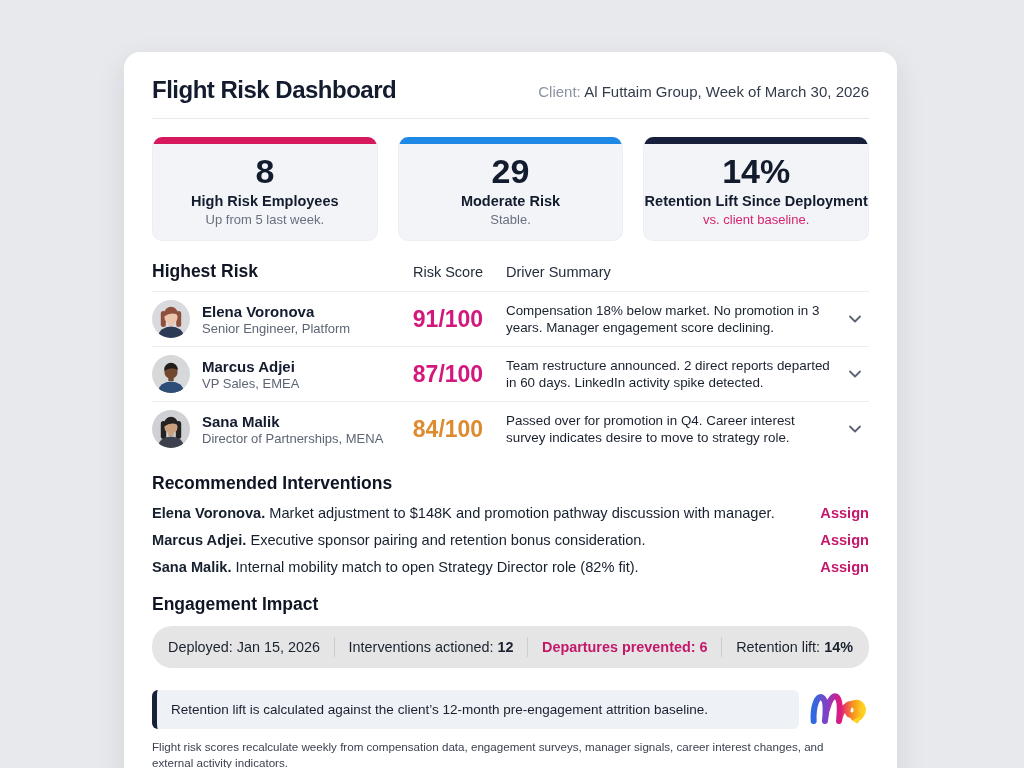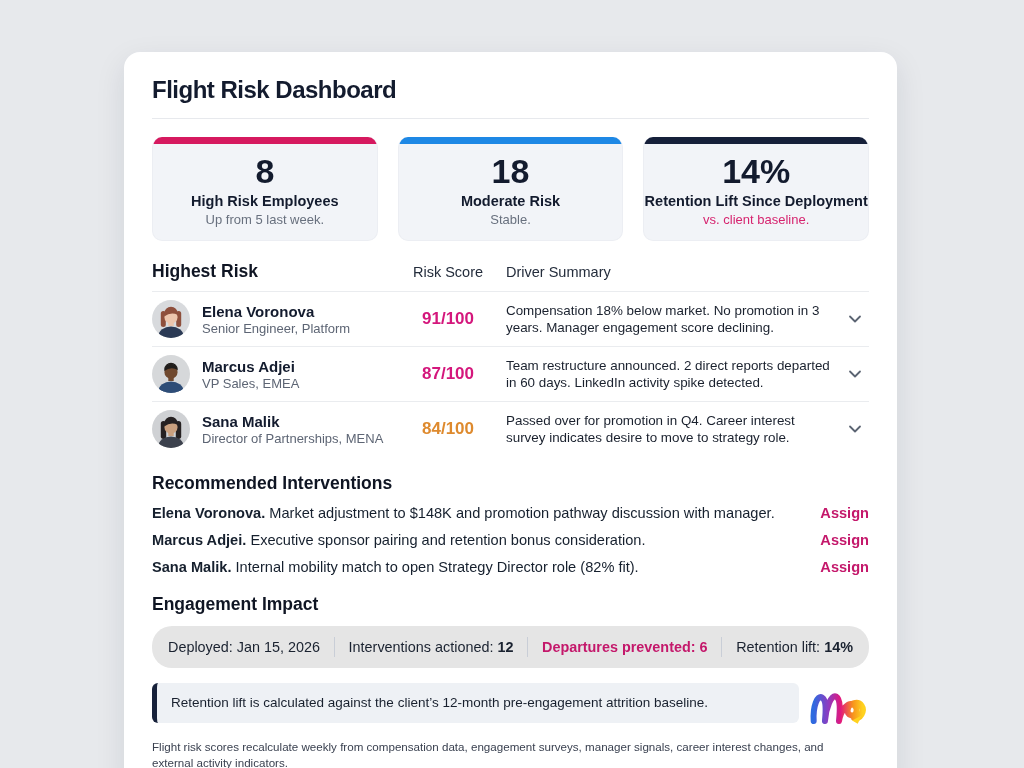--- a/index.html
+++ b/index.html
@@ -32,65 +32,69 @@
   .section-heading { font-size:17.5px; font-weight:800; color:#0f1523; }
   .col-h { font-size:14.5px; color:#242d3c; }
   .col-h.center { text-align:center; }
   .col-h.driver { padding-left:12px; }
   .risk-row { display:grid; grid-template-columns:250px 92px 1fr 28px; align-items:center;
               padding:8px 0; border-top:1px solid #eaecef; }
   .person { display:flex; align-items:center; gap:12px; }
   .avatar { width:38px; height:38px; flex:0 0 38px; }
   .p-name { font-size:15px; font-weight:700; color:#131b2e; }
   .p-role { font-size:13px; color:#5d6574; margin-top:1px; }
-  .score { font-size:17px; font-weight:800; text-align:center; }
+  .score { font-size:23px; font-weight:800; text-align:center; }
   .summary { font-size:13.4px; color:#1a212e; line-height:1.32; padding-left:12px; padding-right:4px; }
   .chev { display:flex; align-items:center; justify-content:center; cursor:pointer; background:none; border:none; }
   
   .iv-section { margin-top:17px; }
   .iv-row { display:flex; align-items:baseline; margin-top:11px; font-size:14.6px; color:#16202e;gap:20px; }
   .iv-text { flex:1; }
   .iv-name { font-weight:700; }
   .assign { font-weight:700; margin-left:12px; text-decoration:none; }
   
   .impact { margin-top:19px; }
   .impact-bar { display:flex; align-items:center; justify-content:space-between;
                 background:#e5e5e5; border-radius:20px; margin-top:11px; padding:11px 16px;
                 font-size:14.4px; color:#1a2230; }
   .imp-sep { width:1px; height:20px; background:#c9ced7; }
   .imp-val { font-weight:700; }
   .imp-pink .imp-label, .imp-pink .imp-val { font-weight:700; }
   
-  .note-row { display:flex; align-items:flex-start; gap:10px; margin-top:15px; }
+  .note-row { display:flex; align-items:flex-end; gap:10px; margin-top:15px; }
   .note { flex:1; background:#eef1f5; border-left:5px solid #17213a; border-radius:6px;
           padding:10px 14px; font-size:13.5px; color:#18202e; line-height:1.45; }
   .logo { flex:0 0 60px; }
   
   .footnote { margin-top:10px; font-size:11.6px; color:#3a4150; line-height:1.38; max-width:700px; }
 </style>
 </head>
 <body>
 
 <div class="page">
   <div class="card">
 
     <div class="hdr">
       <div class="title">Flight Risk Dashboard</div>
+      <div class="client">
+        <span class="client-label">Client:</span>
+        <span class="client-value">Al Futtaim Group, Week of March 30, 2026</span>
+      </div>
     </div>
 
     <div class="cards">
       <div class="stat-card">
         <div class="accent" style="background: rgb(214, 25, 95);"></div>
         <div class="stat-value">8</div>
         <div class="stat-label">High Risk Employees</div>
         <div class="stat-sub" style="color: rgb(104, 112, 126);">Up from 5 last week.</div>
       </div>
       <div class="stat-card">
         <div class="accent" style="background: rgb(30, 136, 229);"></div>
-        <div class="stat-value">18</div>
+        <div class="stat-value">29</div>
         <div class="stat-label">Moderate Risk</div>
         <div class="stat-sub" style="color: rgb(104, 112, 126);">Stable.</div>
       </div>
       <div class="stat-card">
         <div class="accent" style="background: rgb(22, 32, 58);"></div>
         <div class="stat-value">14%</div>
         <div class="stat-label">Retention Lift Since Deployment</div>
         <div class="stat-sub" style="color: rgb(214, 36, 111);">vs. client baseline.</div>
       </div>
     </div>

